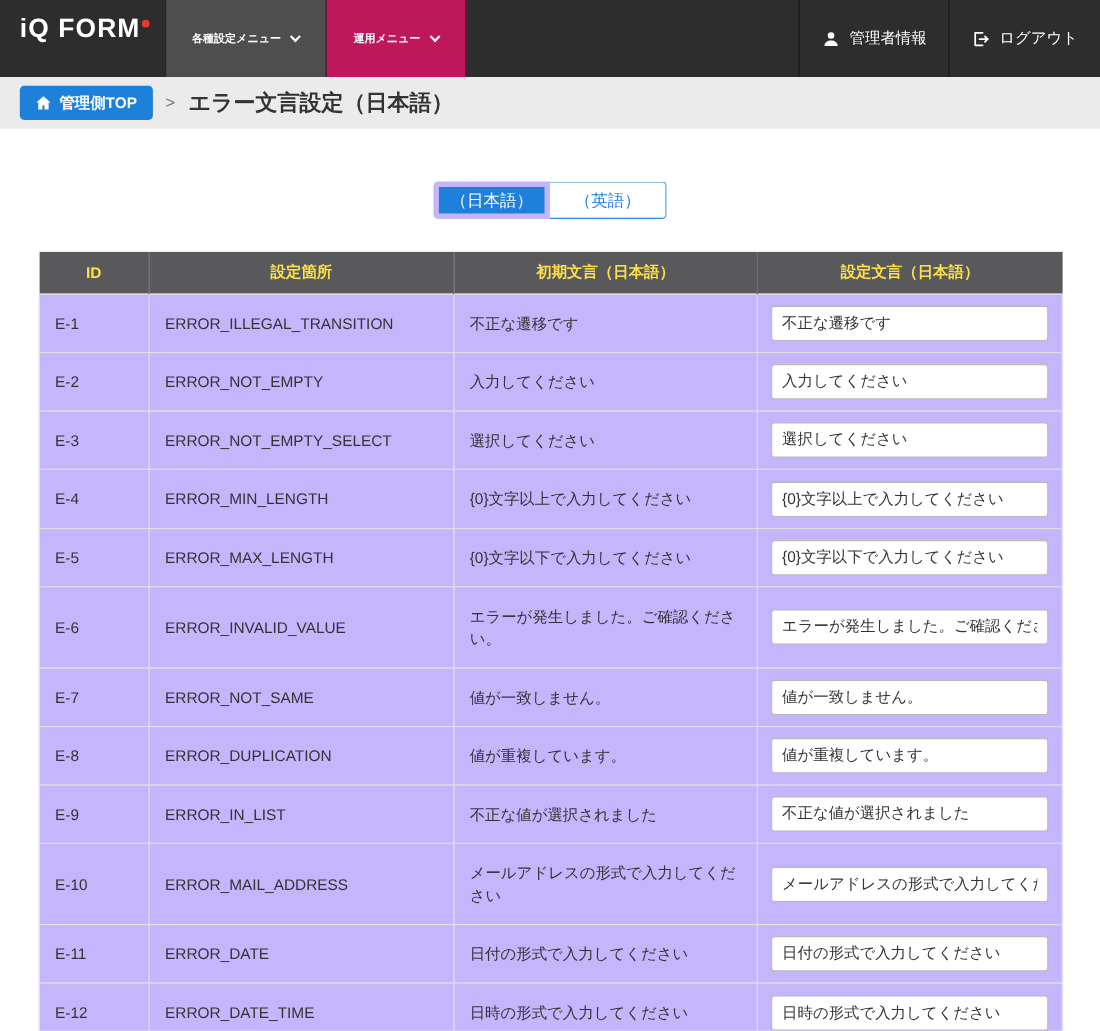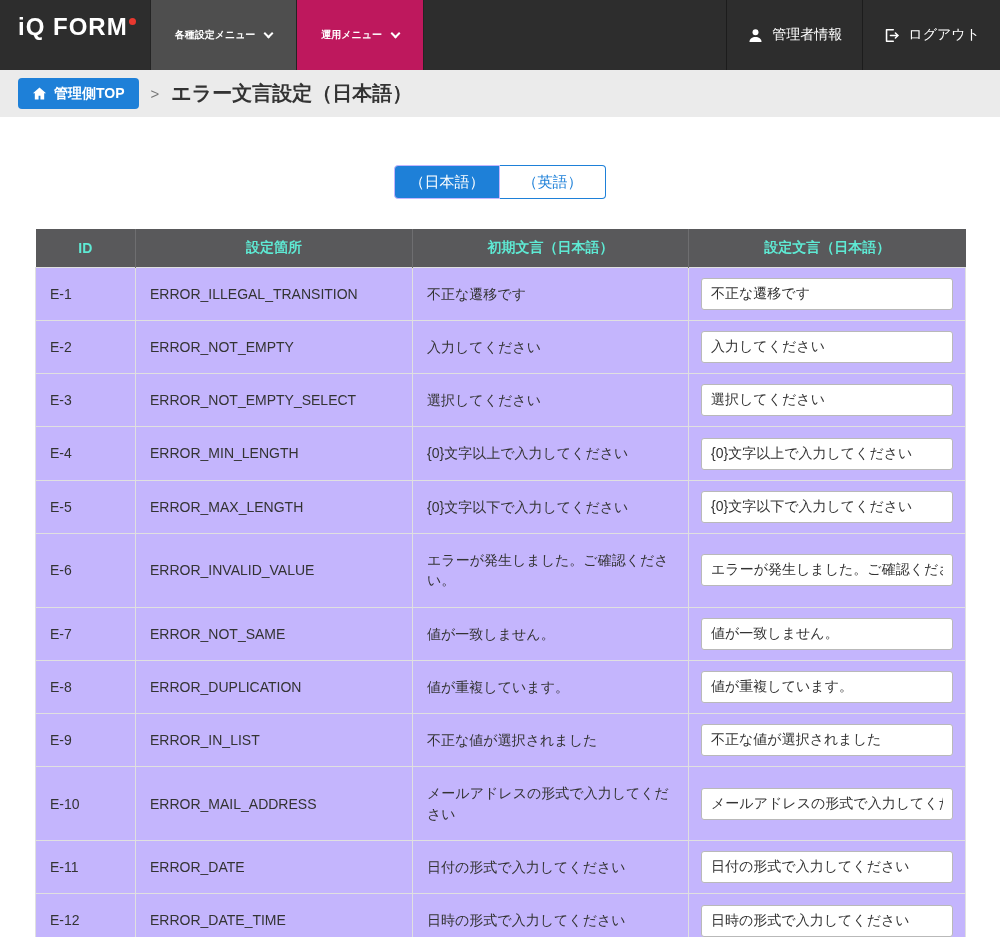--- a/index.html
+++ b/index.html
@@ -28,29 +28,29 @@
     font-size:14px; font-weight:bold; border:none; border-radius:4px; height:31px;
     padding:0 14px; cursor:pointer; }
   .crumb-sep { color:#777; font-size:15px; margin:0 12px; }
   .page-title { font-size:20px; font-weight:bold; color:#333; }
 
   
   .tabs-wrap { display:flex; justify-content:center; margin-top:48px; }
   .tab { width:106px; height:34px; font-size:15px; cursor:pointer;
     display:flex; align-items:center; justify-content:center;
     font-family:inherit; }
-  .tab.active { background:#1e80d8; color:#fff; border:1px solid #c4b5fd;
+  .tab.active { background:#1e80d8; color:#fff; border:5px solid #c4b5fd;
     border-radius:4px 0 0 4px; }
   .tab.inactive { background:#fff; color:#1e80d8; border:1px solid #1e80d8;
     border-left:none; border-radius:0 4px 4px 0; }
 
   
   .table-wrap { margin:30px 35px 0 35px; }
   table { width:930px; border-collapse:collapse; table-layout:fixed; }
-  thead th { background:#59595b; color:#5eead4; font-size:14px; font-weight:bold;
+  thead th { background:#59595b; color:#fde047; font-size:14px; font-weight:bold;
     height:38px; text-align:center; border-left:1px solid #6e6e70; }
   thead th:first-child { border-left:none; }
   tbody td { border:1px solid #e0e0e0; font-size:14px; color:#333;
     padding:16px 14px; vertical-align:middle; background:#c4b5fd; line-height:1.45; }
   tbody tr.alt td { background:#c4b5fd; }
   td.col-input { padding:10px 12px; }
   td.col-input input { width:100%; height:32px; border:1px solid #b9b9b9; border-radius:3px;
     padding:0 9px; font-size:14px; color:#333; background:#fff;
     font-family:inherit; white-space:nowrap; overflow:hidden; }
 </style>

